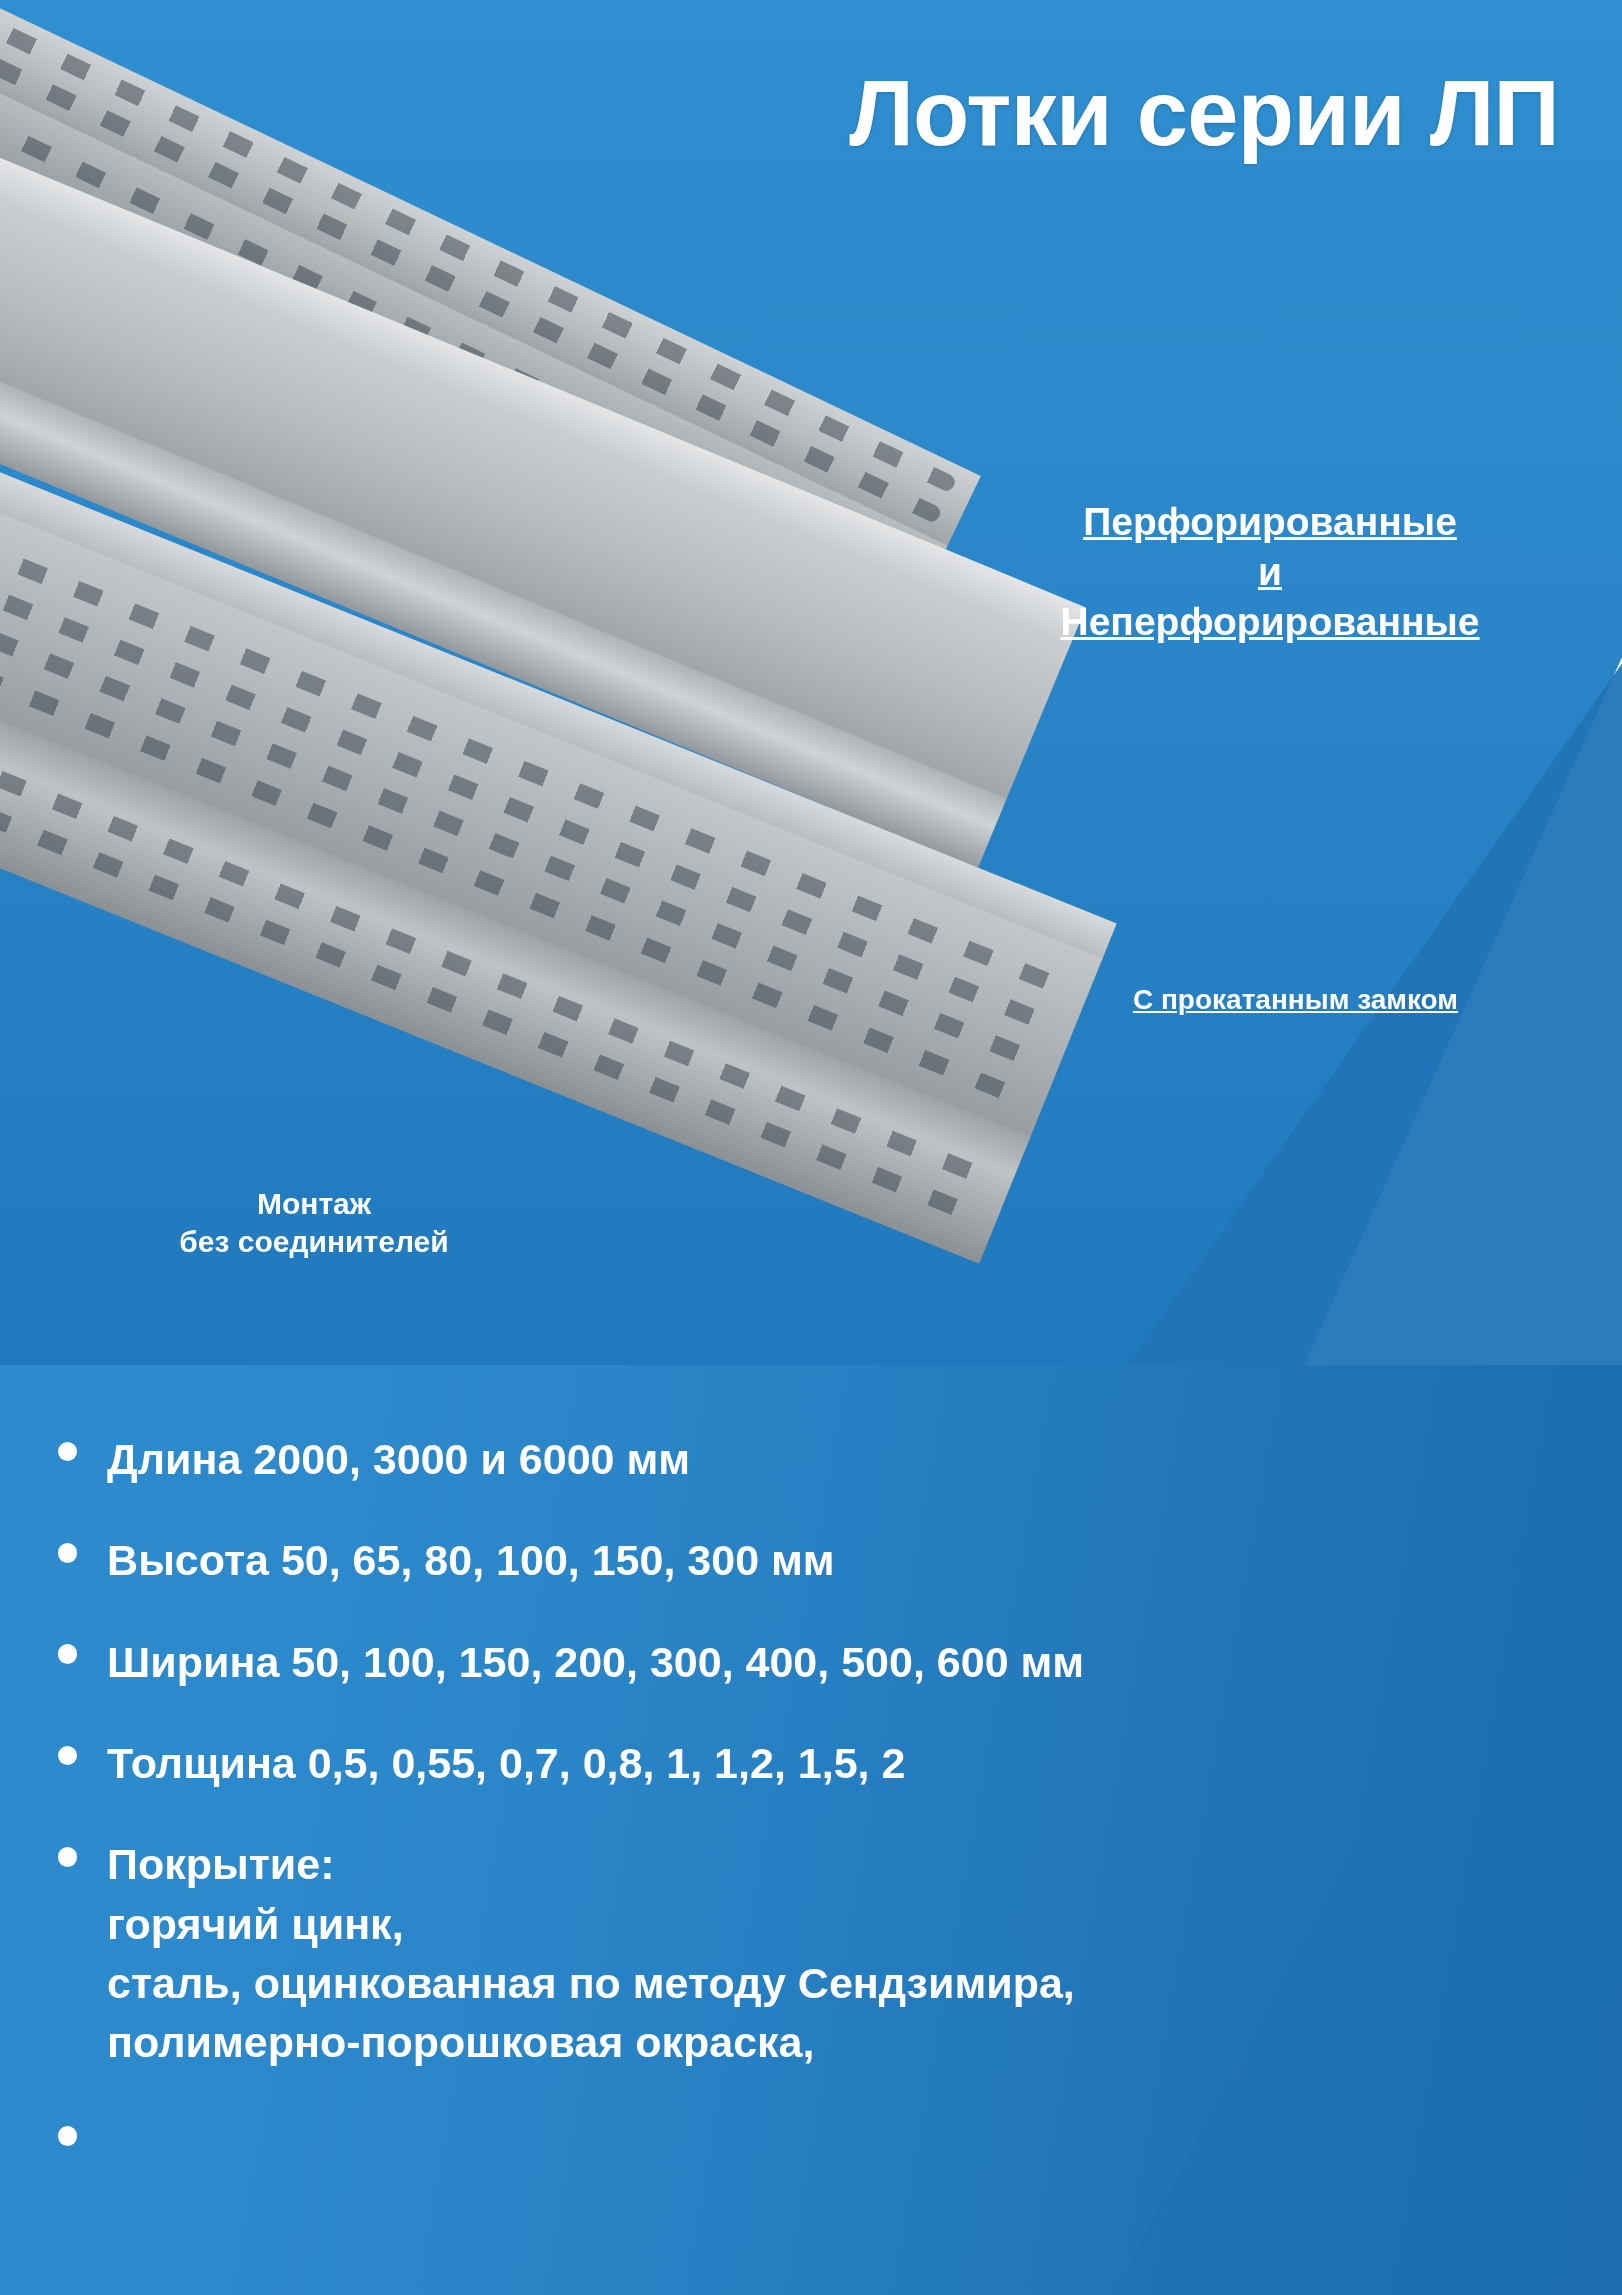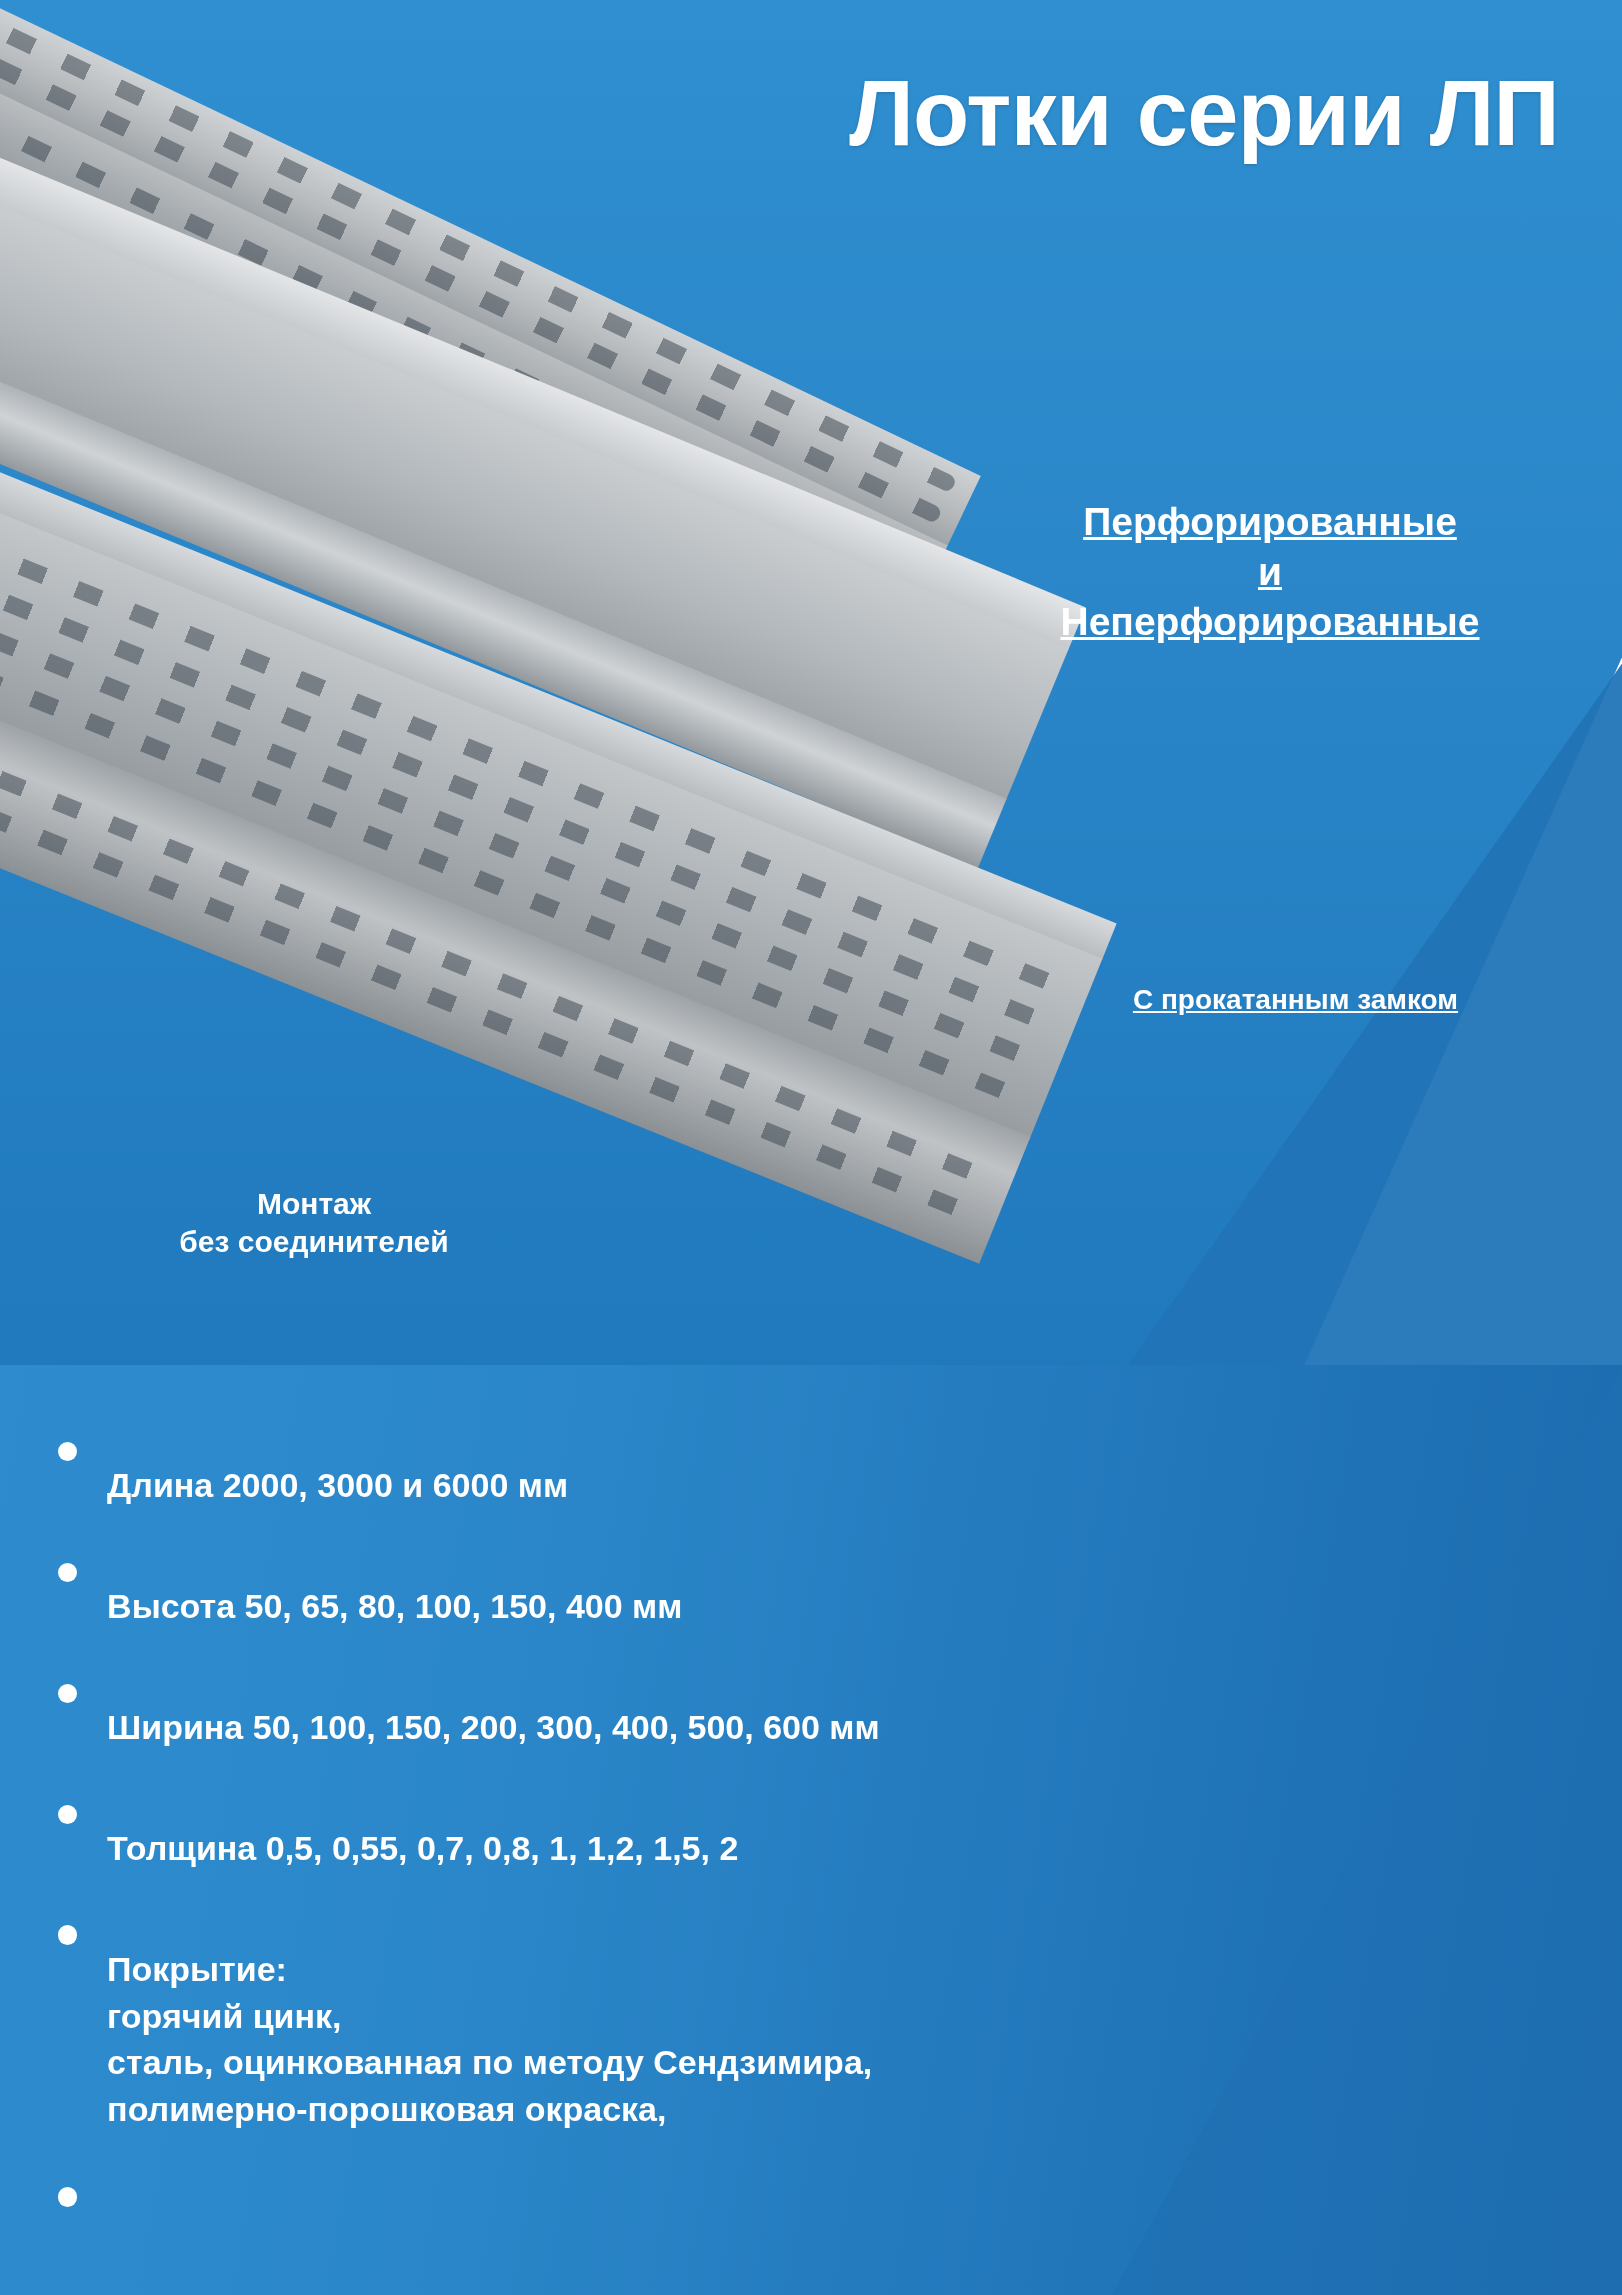--- a/index.html
+++ b/index.html
@@ -227,25 +227,24 @@
   }
   .spec-bullet {
     flex: 0 0 auto;
     width: 19.6px;
     height: 19.6px;
     border-radius: 50%;
     background: #ffffff;
     margin: 11.8px 30px 0 6.5px;
   }
   .spec-text {
-    font-size: 34px;
+    font-size: 43px;
     font-weight: bold;
     line-height: 1.38;
     white-space: pre-line;
-    margin-top: 32px;
   }
 
   
   .logo {
     position: absolute;
     right: 63px;
     bottom: 41px;
     width: 353px;
     height: 124px;
   }
@@ -331,21 +330,21 @@
   <div class="specs">
     <div class="specs-wedge"></div>
 
     <ul class="spec-list">
       <li class="spec-item">
         <span class="spec-bullet"></span>
         <span class="spec-text">Длина 2000, 3000 и 6000 мм</span>
       </li>
       <li class="spec-item">
         <span class="spec-bullet"></span>
-        <span class="spec-text">Высота 50, 65, 80, 100, 150, 400 мм</span>
+        <span class="spec-text">Высота 50, 65, 80, 100, 150, 300 мм</span>
       </li>
       <li class="spec-item">
         <span class="spec-bullet"></span>
         <span class="spec-text">Ширина 50, 100, 150, 200, 300, 400, 500, 600 мм</span>
       </li>
       <li class="spec-item">
         <span class="spec-bullet"></span>
         <span class="spec-text">Толщина 0,5, 0,55, 0,7, 0,8, 1, 1,2, 1,5, 2</span>
       </li>
       <li class="spec-item">

